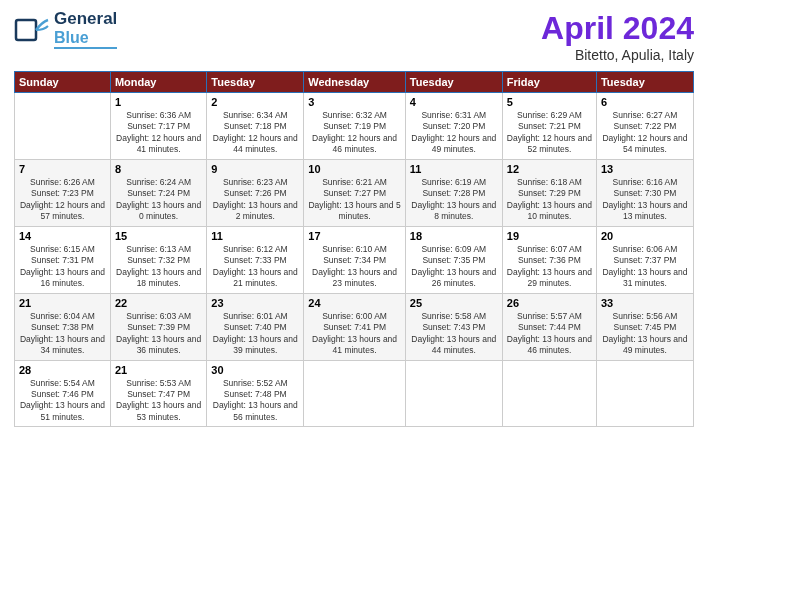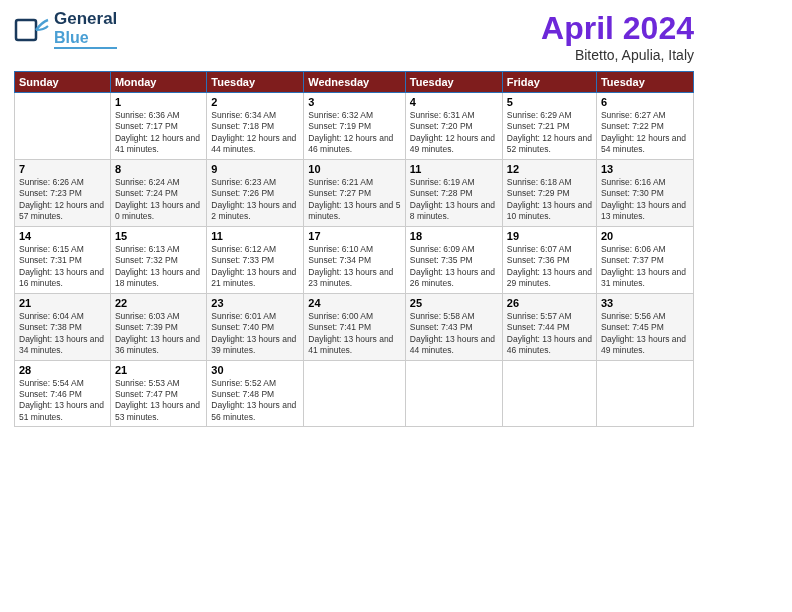--- a/index.html
+++ b/index.html
@@ -66,20 +66,21 @@
     .date-num {
       font-weight: bold;
       font-size: 11px;
       margin-bottom: 2px;
       color: #000;
     }
     .day-info {
       font-size: 8.5px;
       color: #333;
       line-height: 1.35;
+      text-align: center;
     }
     .empty-cell {
       background: #fff !important;
     }
   </style>
 </head>
 <body>
 
 <div class="container">
   <div class="header">

